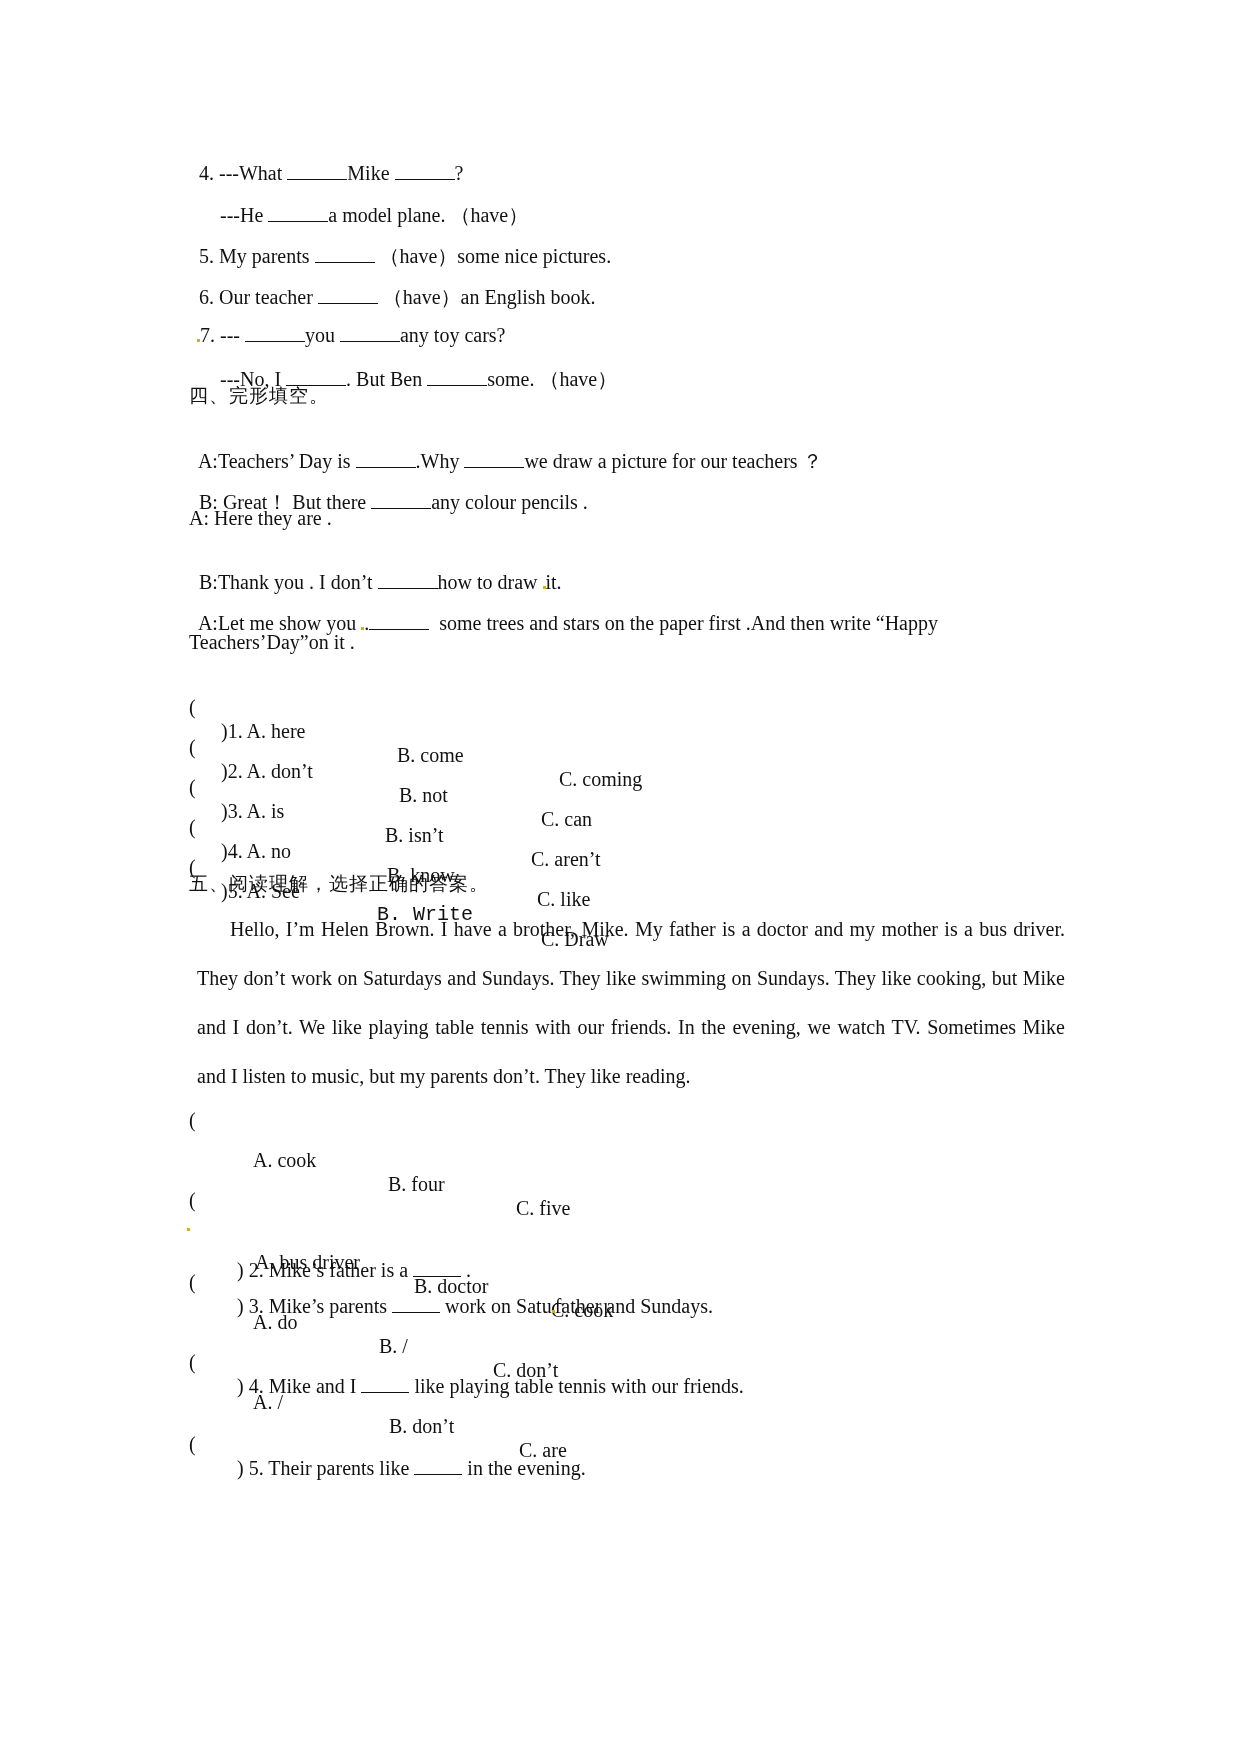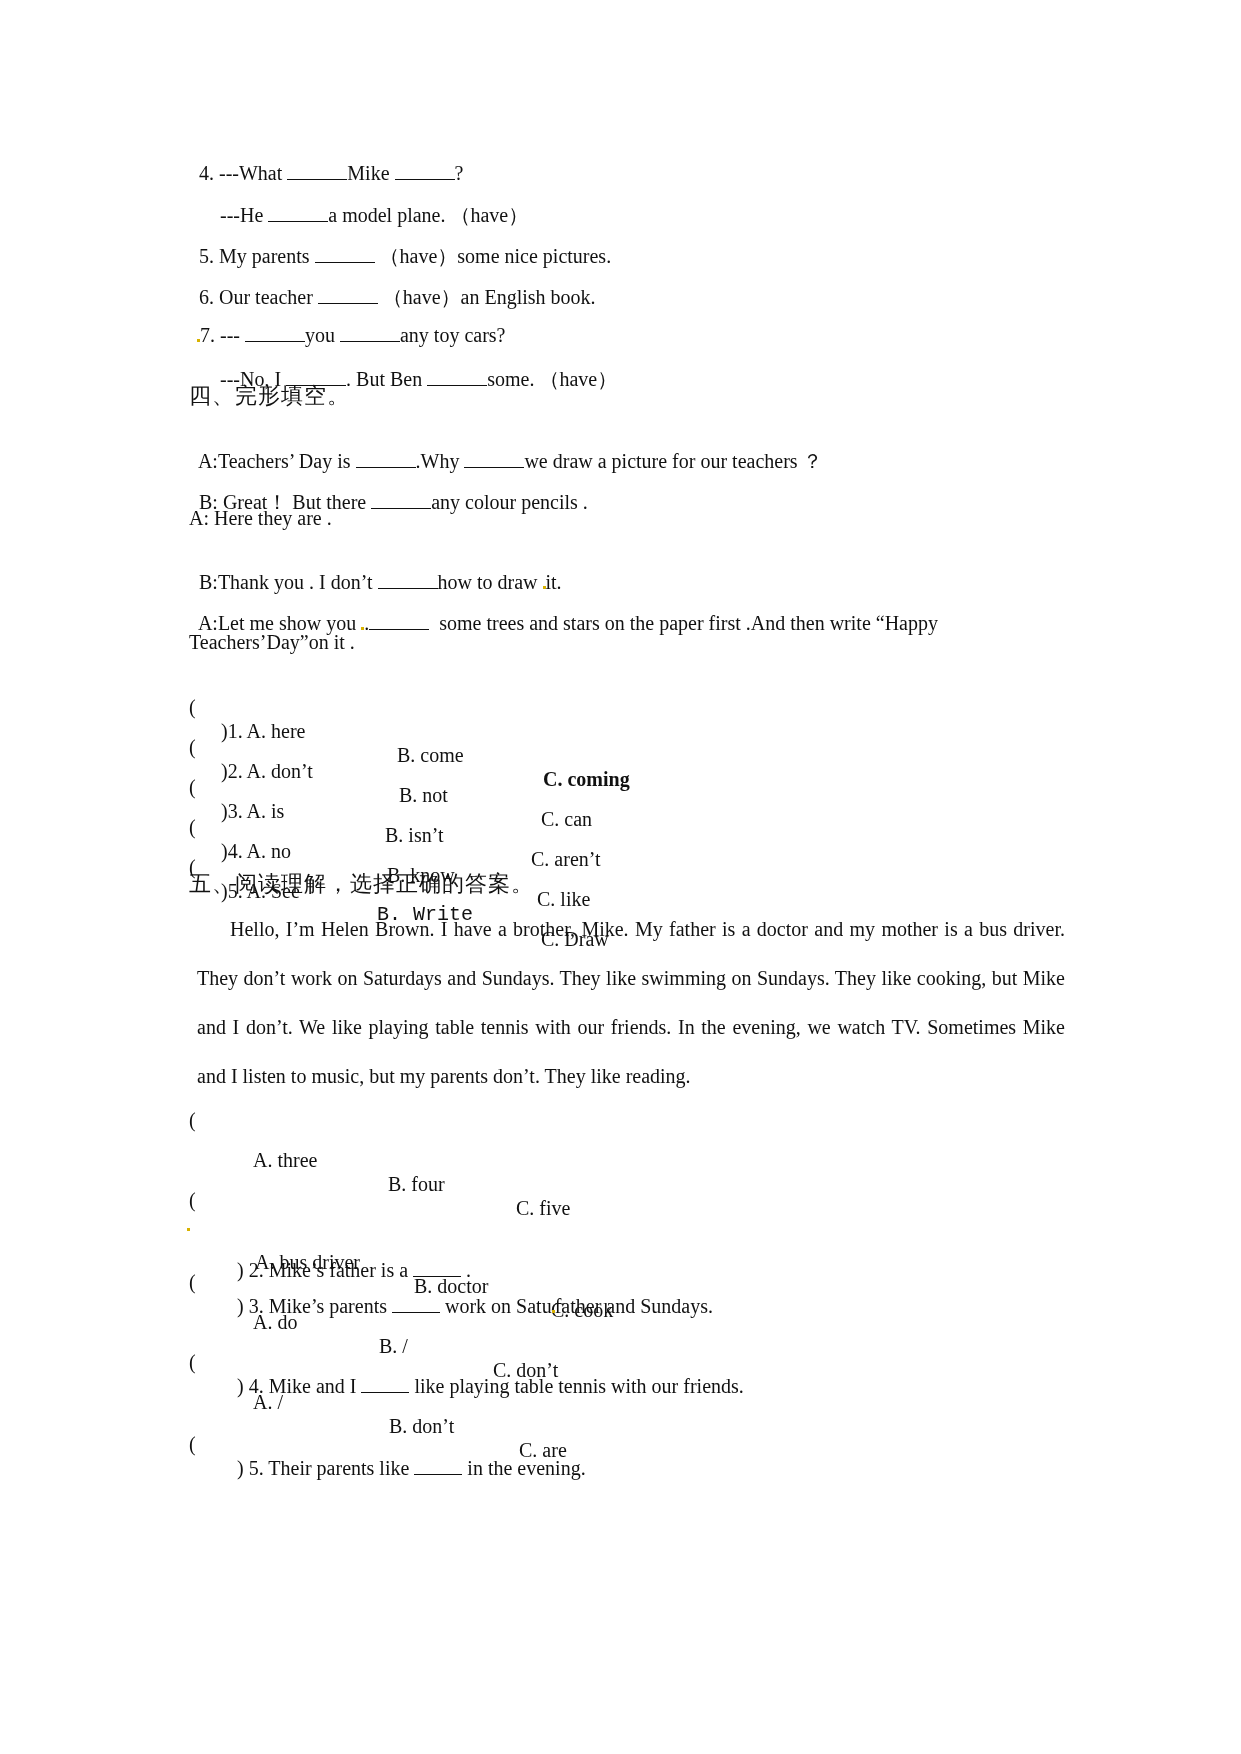--- a/index.html
+++ b/index.html
@@ -20,21 +20,21 @@
       position: absolute;
       left: 189px;
       white-space: pre;
       line-height: 24px;
       height: 24px;
     }
     .indent { left: 210px; }
     .col { position: absolute; white-space: pre; }
     .heading {
       font-family: Liberation Sans, sans-serif;
-      font-size: 22px;
+      font-size: 19px;
       letter-spacing: 1px;
     }
     .blank {
       display: inline-block;
       border-bottom: 1.5px solid #111;
       height: 18px;
       vertical-align: baseline;
     }
     .b6 { width: 60px; }
     .b5 { width: 48px; }
@@ -92,21 +92,21 @@
 </div>
 <div class="line" style="top:587px;">
   <span>A:Let me show you </span><span class="mark"></span><span>.</span><span class="blank b6"></span><span>  some trees and stars on the paper first .And then write “Happy</span>
 </div>
 <div class="line" style="top:630px;">Teachers’Day”on it .</div>
 
 <div class="line" style="top:671px;width:700px;">
   <span class="col" style="left:0;">(</span>
   <span class="col" style="left:32px;">)1. A. here</span>
   <span class="col" style="left:208px;">B. come</span>
-  <span class="col" style="left:354px;font-weight:bold;">C. coming</span>
+  <span class="col" style="left:370px;">C. coming</span>
 </div>
 <div class="line" style="top:711px;width:700px;">
   <span class="col" style="left:0;">(</span>
   <span class="col" style="left:32px;">)2. A. don’t</span>
   <span class="col" style="left:210px;">B. not</span>
   <span class="col" style="left:352px;">C. can</span>
 </div>
 <div class="line" style="top:751px;width:700px;">
   <span class="col" style="left:0;">(</span>
   <span class="col" style="left:32px;">)3. A. is</span>
@@ -127,21 +127,21 @@
 </div>
 
 <div class="line heading" style="top:872px;">五、阅读理解，选择正确的答案。</div>
 
 <p class="para" style="top:897px;">Hello, I’m Helen Brown. I have a brother, Mike. My father is a doctor and my mother is a bus driver. They don’t work on Saturdays and Sundays. They like swimming on Sundays. They like cooking, but Mike and I don’t. We like playing table tennis with our friends. In the evening, we watch TV. Sometimes Mike and I listen to music, but my parents don’t. They like reading.</p>
 
 <div class="line" style="top:1084px;width:800px;">
   <span class="col" style="left:0;">(</span>
 </div>
 <div class="line" style="top:1124px;width:800px;">
-  <span class="col" style="left:64px;">A. three</span>
+  <span class="col" style="left:64px;">A. cook</span>
   <span class="col" style="left:199px;">B. four</span>
   <span class="col" style="left:327px;">C. five</span>
 </div>
 
 <div class="line" style="top:1164px;width:800px;">
   <span class="col" style="left:0;">(</span>
   <span class="col" style="left:48px;margin-top:46px;"><span>) 2. Mike’s father is a </span><span class="blank b5"></span><span> .</span></span>
 </div>
 <div class="line" style="top:1202px;width:800px;">
   <span class="col" style="left:-2px;top:10px;"><span class="mark"></span></span>

